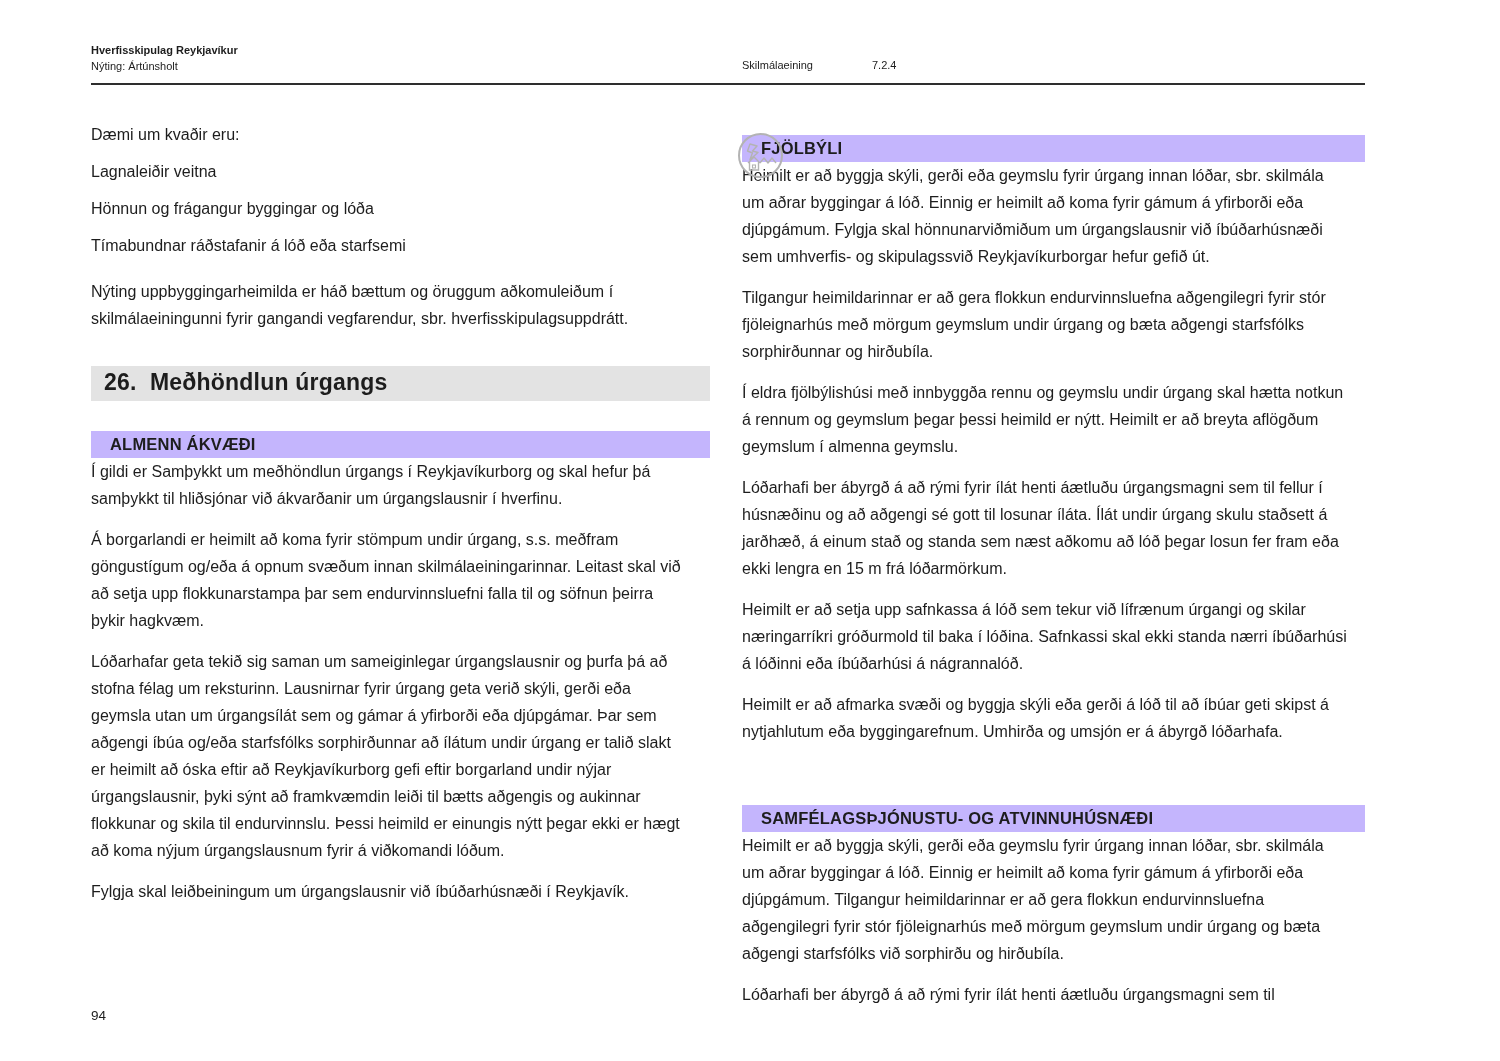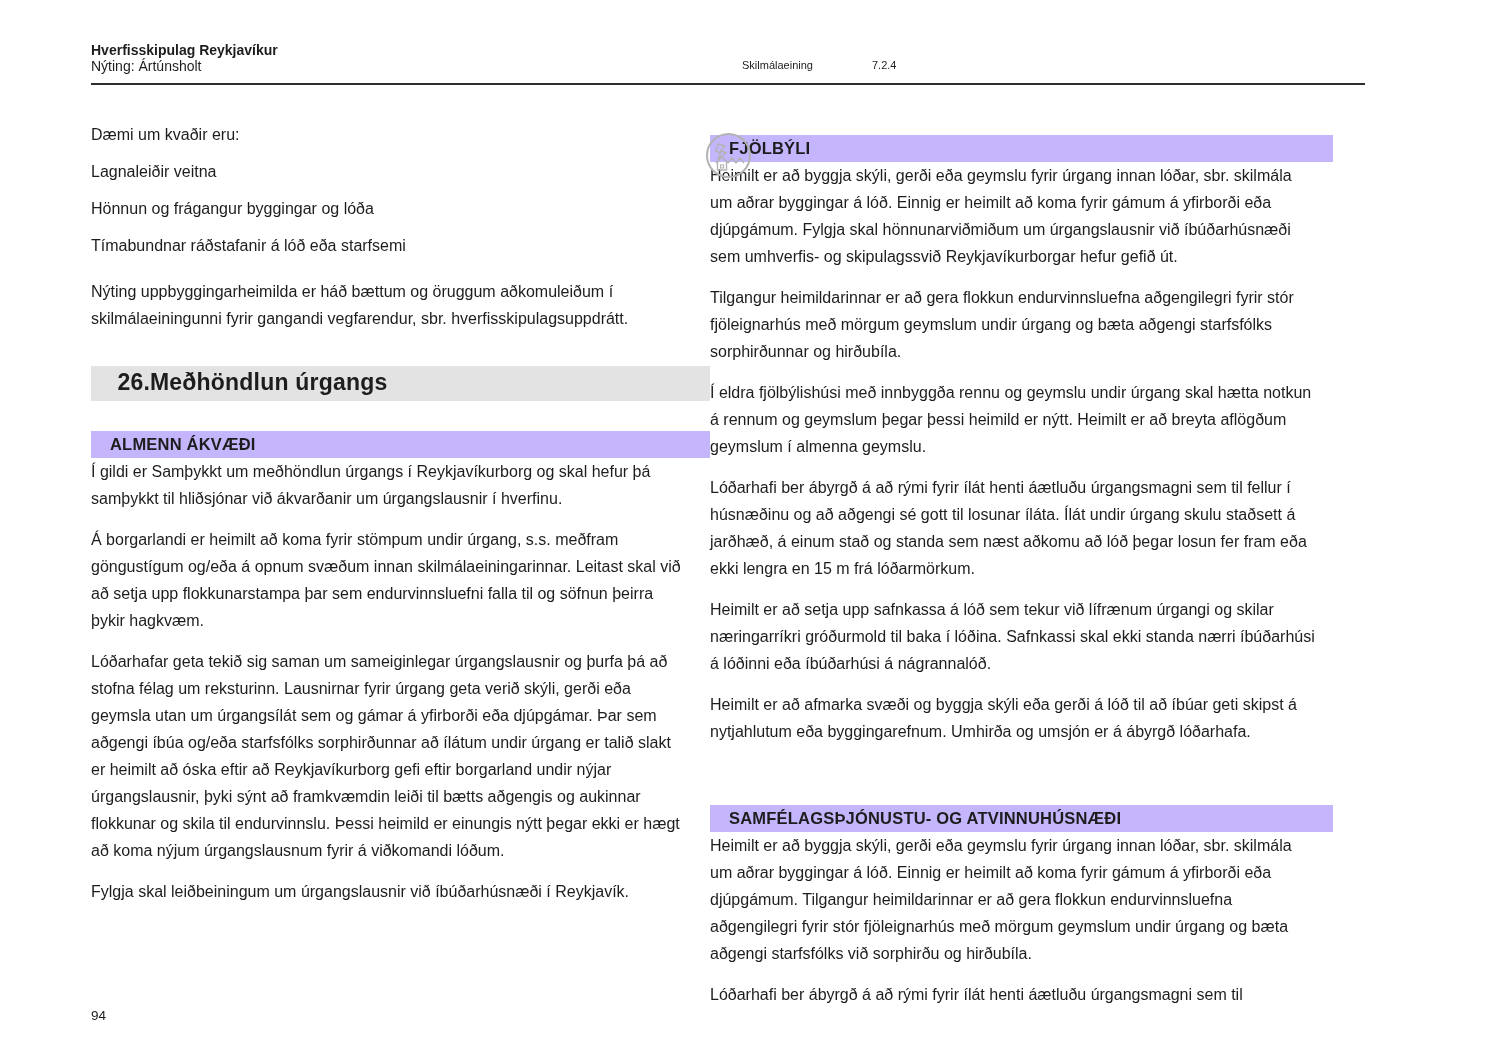--- a/index.html
+++ b/index.html
@@ -8,45 +8,45 @@
     background: #ffffff;
     font-family: "Liberation Sans", sans-serif;
     color: #1d1d1d;
     position: relative;
     overflow: hidden;
   }
   .page { padding: 42px 135px 0 91px; }
 
   
   .doc-header { display: flex; justify-content: space-between; align-items: flex-start; }
-  .doc-header .id-block { font-size: 14px; line-height: 16px; }
+  .doc-header .id-block { font-size: 11px; line-height: 16px; }
   .doc-header .id-block .t1 { font-weight: bold; }
   .meta-block { width: 623px; display: flex; font-size: 11px; line-height: 16px; padding-top: 15px; gap: 20px; }
   .meta-block .m-label { width: 110px; }
   .header-rule { border: none; border-top: 2px solid #2e2e2e; margin-top: 9px; }
 
   
-  .columns { display: flex; }
+  .columns { display: flex; gap: 32px; }
   .col-left  { width: 619px; margin-top: 38px; }
   .col-right { width: 623px; margin-top: 50px; }
 
   
   .intro-line { font-size: 16px; line-height: 24px; margin-bottom: 13px; }
   .intro-note { font-size: 16px; line-height: 27px; margin-top: 20px; }
 
   
   .section-bar {
     background: #e3e3e3;
     margin-top: 34px;
     padding: 3px 6px 5px 13px;
     font-size: 23px;
     font-weight: bold;
     letter-spacing: 0.2px;
   }
-  .section-bar .sec-num { display: inline-block; min-width: 46px; text-align: right; }
+  .section-bar .sec-num { display: inline-block; min-width: 46px; }
   .sub-bar {
     background: #c4b5fd;
     margin-top: 30px;
     padding: 4px 6px 4px 19px;
     font-size: 16.5px;
     font-weight: bold;
     letter-spacing: 0.2px;
     position: relative;
   }
   .col-right .sub-bar.first { margin-top: 0; }

